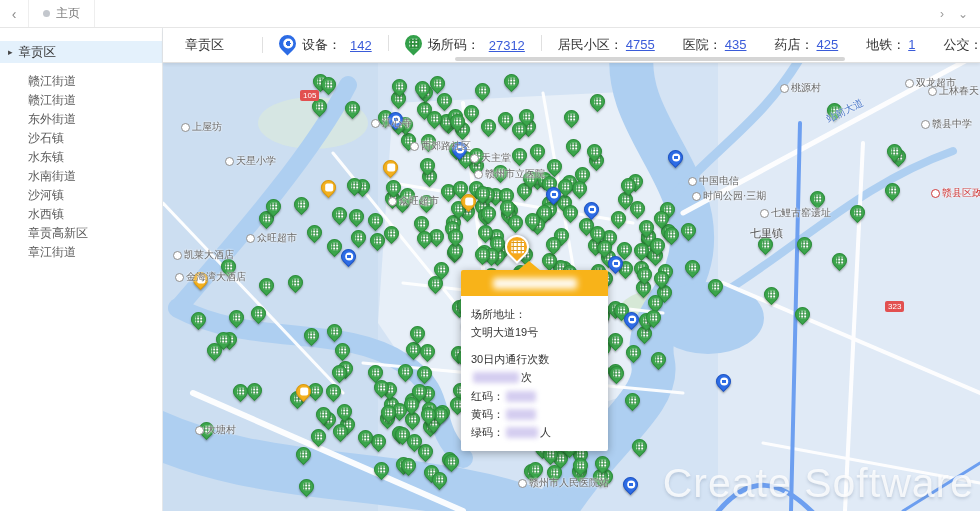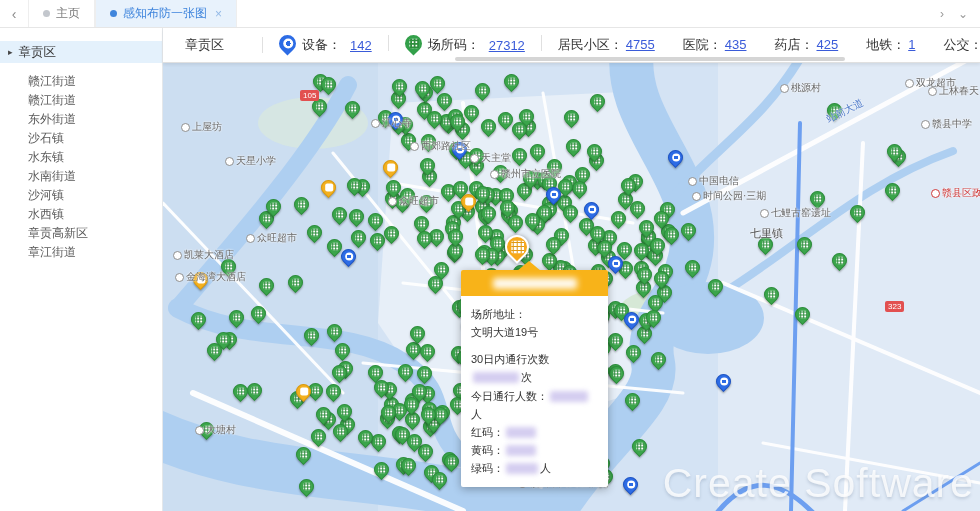--- a/index.html
+++ b/index.html
@@ -104,25 +104,20 @@
     color:rgba(255,255,255,.8); text-shadow:0 2px 3px rgba(90,110,140,.25); z-index:60; pointer-events:none; }
 </style>
 </head>
 <body>
 
 <div class="tabbar">
   <div class="nav-chev">‹</div>
   <div class="tab">
     <span class="dot"></span>
     <span>主页</span>
-  </div>
-  <div class="tab active">
-    <span class="dot"></span>
-    <span>感知布防一张图</span>
-    <span class="close">×</span>
   </div>
   <div class="tabbar-right">
     <span>›</span>
     <span>⌄</span>
   </div>
 </div>
 
 <div class="statsbar">
   <span class="region-name">章贡区</span>
   <span class="vdiv"></span>
@@ -1312,21 +1307,21 @@
         <span>江心寺</span>
       </div>
       <div class="mlabel" style="left: 247px; top: 76px; justify-content: space-between;">
         <span class="ic"></span>
         <span>西郊路社区</span>
       </div>
       <div class="mlabel" style="left: 307px; top: 88px;">
         <span class="ic"></span>
         <span>天主堂</span>
       </div>
-      <div class="mlabel" style="left: 327px; top: 104px; font-family: Liberation Serif, serif;">
+      <div class="mlabel" style="left: 311px; top: 104px; font-family: Liberation Serif, serif;">
         <span class="ic"></span>
         <span>赣州市立医院</span>
       </div>
       <div class="mlabel" style="left: 225px; top: 131px;">
         <span class="ic"></span>
         <span>众旺超市</span>
       </div>
       <div class="mlabel" style="left: 525px; top: 111px;">
         <span class="ic"></span>
         <span>中国电信</span>
@@ -1377,21 +1372,20 @@
     <div class="ptr"></div>
     <div class="popup-head">
       <span class="title-blur"></span>
     </div>
     <div class="popup-body">
       <div>场所地址：</div>
       <div>文明大道19号</div>
       <div class="p-gap"></div>
       <div id="popuprows">
           <div><span>30日内通行次数</span><span class="redacted" style="width: 46px;"></span><span>次</span></div>
-          <div><span>今日通行人数：</span><span class="redacted" style="width: 38px;"></span><span>人</span></div>
           <div><span>红码：</span><span class="redacted" style="width: 30px;"></span><span></span></div>
           <div><span>黄码：</span><span class="redacted" style="width: 30px;"></span><span></span></div>
           <div><span>绿码：</span><span class="redacted" style="width: 32px;"></span><span>人</span></div>
         </div>
     </div>
   </div>
 
   <div class="watermark">Create Software</div>
 </div>
 

